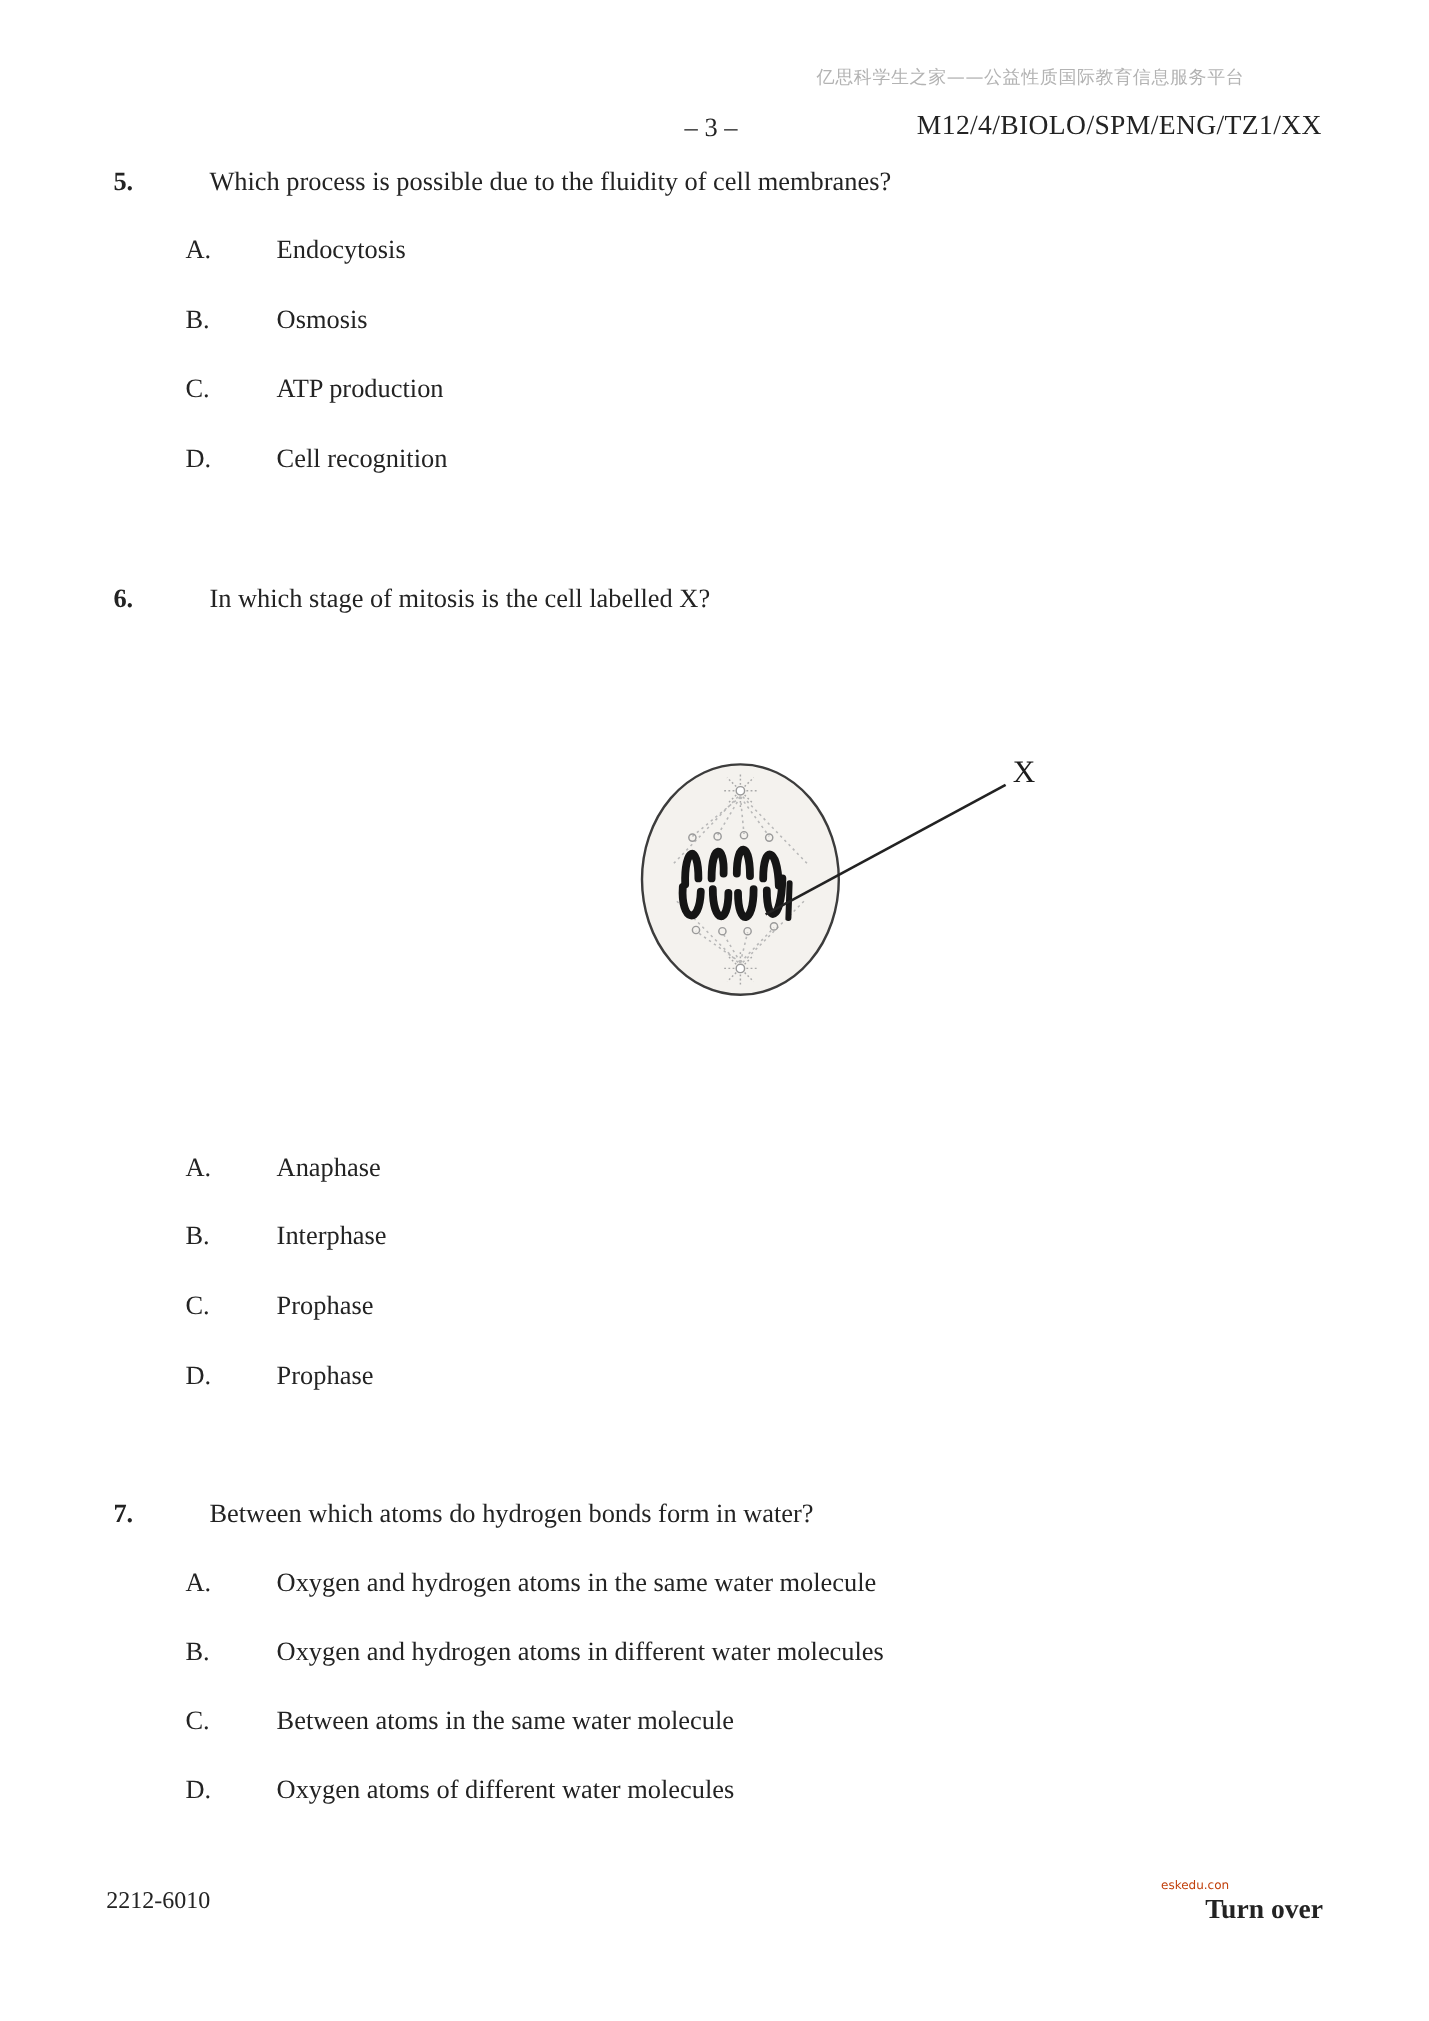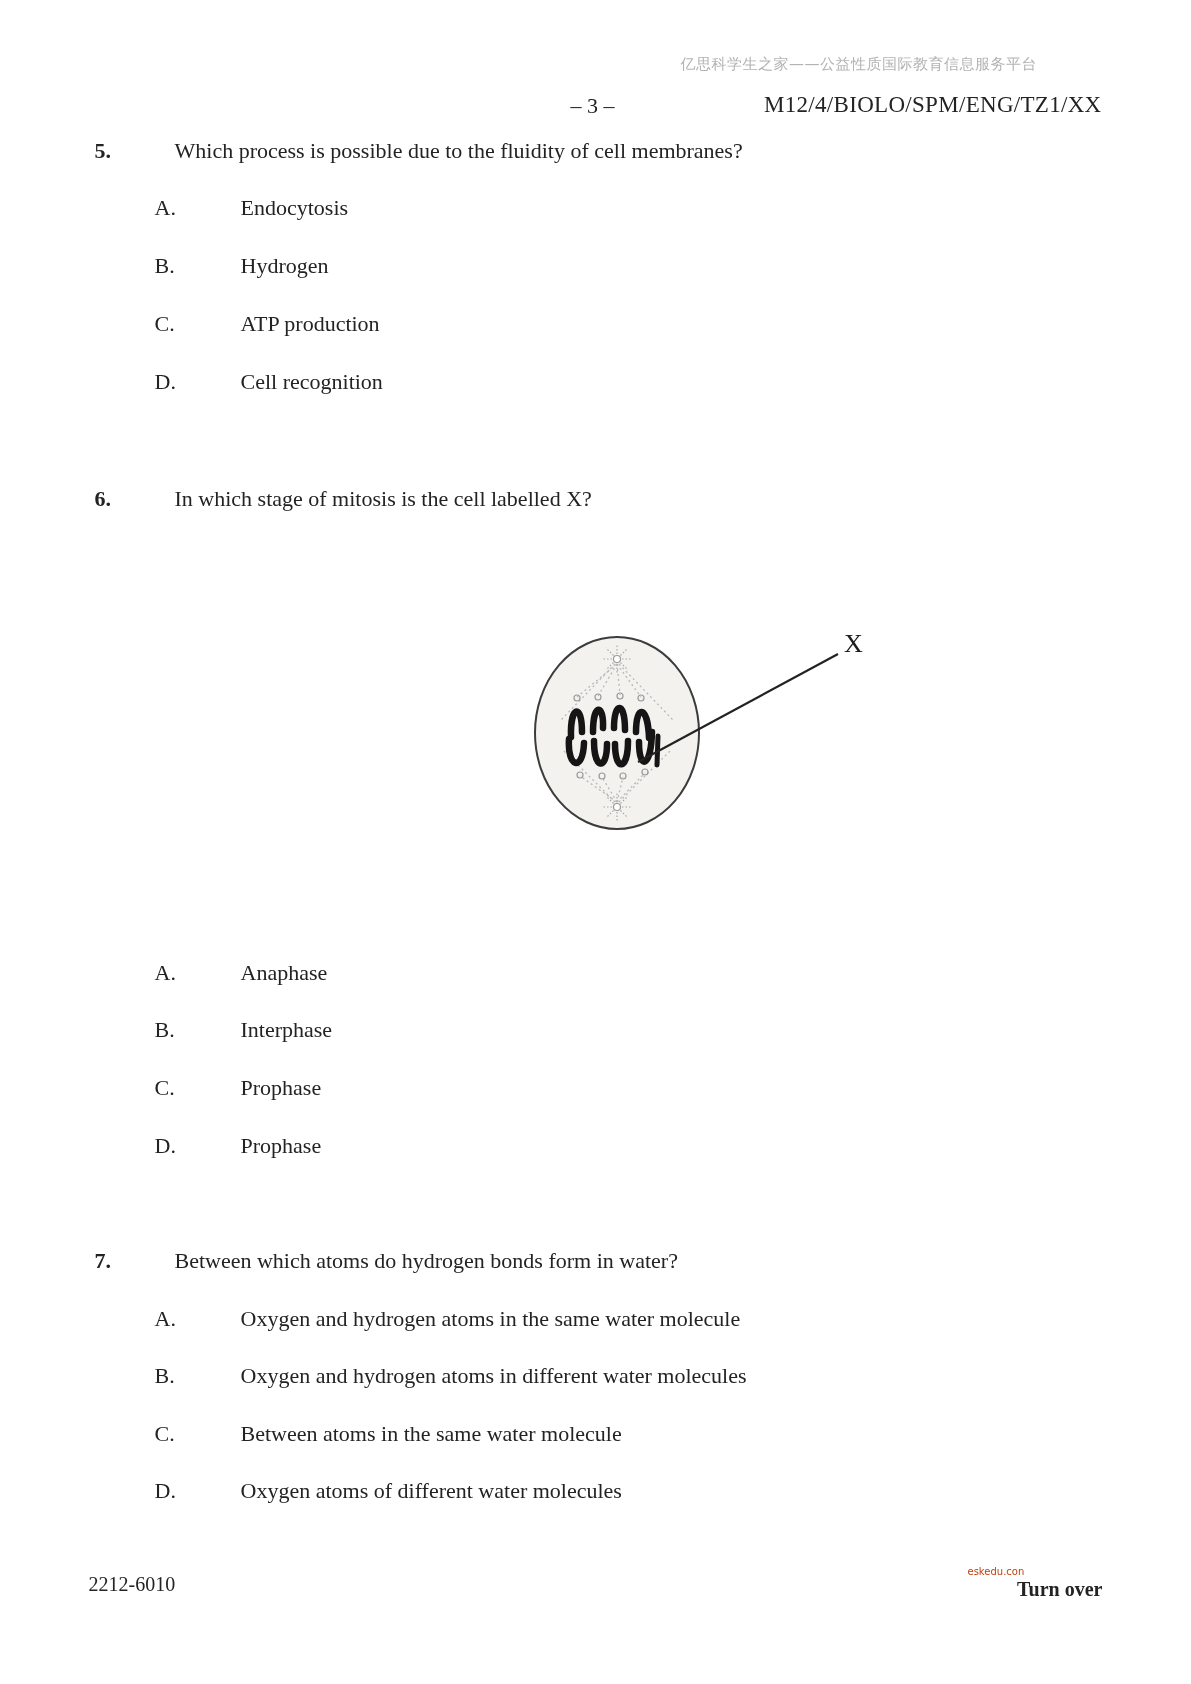--- a/index.html
+++ b/index.html
@@ -12,50 +12,50 @@
     position:absolute; left:676px; top:55px;
     font-family:"DejaVu Sans", sans-serif; font-size:15px; color:#b3b3b3;
     letter-spacing:0.5px; white-space:nowrap;
   }
   .page-number { position:absolute; left:566px; top:93px; font-size:22px; }
   .exam-code  { position:absolute; right:85px; top:92px; font-size:23px; letter-spacing:0.3px; }
   .line { position:absolute; left:0; width:1191px; height:28px; font-size:22px; }
   .line .c1 { position:absolute; left:90px; font-weight:bold; }
   .line .c2 { position:absolute; left:150px; white-space:nowrap;margin-left:20px; }
   .opt  .c1 { position:absolute; left:150px; font-weight:normal; }
-  .opt  .c2 { position:absolute; left:216px; white-space:nowrap; }
+  .opt  .c2 { position:absolute; left:206px; white-space:nowrap; }
   .figure { position:absolute; left:450px; top:560px; width:460px; height:310px; }
   .doc-code { position:absolute; left:84px; top:1573px; font-size:20px; }
   .esk-watermark {
     position:absolute; left:963px; top:1566px;
     font-family:"DejaVu Sans", sans-serif; font-size:10px; color:#c2410c;
     white-space:nowrap; z-index:1;
   }
-  .turn-over { position:absolute; right:84px; top:1578px; font-size:20px; font-weight:bold; z-index:2; }
+  .turn-over { position:absolute; right:84px; top:1578px; font-size:23px; font-weight:bold; z-index:2; }
 </style>
 </head>
 <body>
 
 <div class="page">
 
   <div class="cn-watermark">亿思科学生之家——公益性质国际教育信息服务平台</div>
   <div class="page-number">– 3 –</div>
   <div class="exam-code">M12/4/BIOLO/SPM/ENG/TZ1/XX</div>
 
   <div class="line" style="top:138px">
     <span class="c1">5.</span>
     <span class="c2">Which process is possible due to the fluidity of cell membranes?</span>
   </div>
   <div class="line opt" style="top:195px">
     <span class="c1">A.</span>
     <span class="c2">Endocytosis</span>
   </div>
   <div class="line opt" style="top:253px">
     <span class="c1">B.</span>
-    <span class="c2">Hydrogen</span>
+    <span class="c2">Osmosis</span>
   </div>
   <div class="line opt" style="top:311px">
     <span class="c1">C.</span>
     <span class="c2">ATP production</span>
   </div>
   <div class="line opt" style="top:369px">
     <span class="c1">D.</span>
     <span class="c2">Cell recognition</span>
   </div>
 

